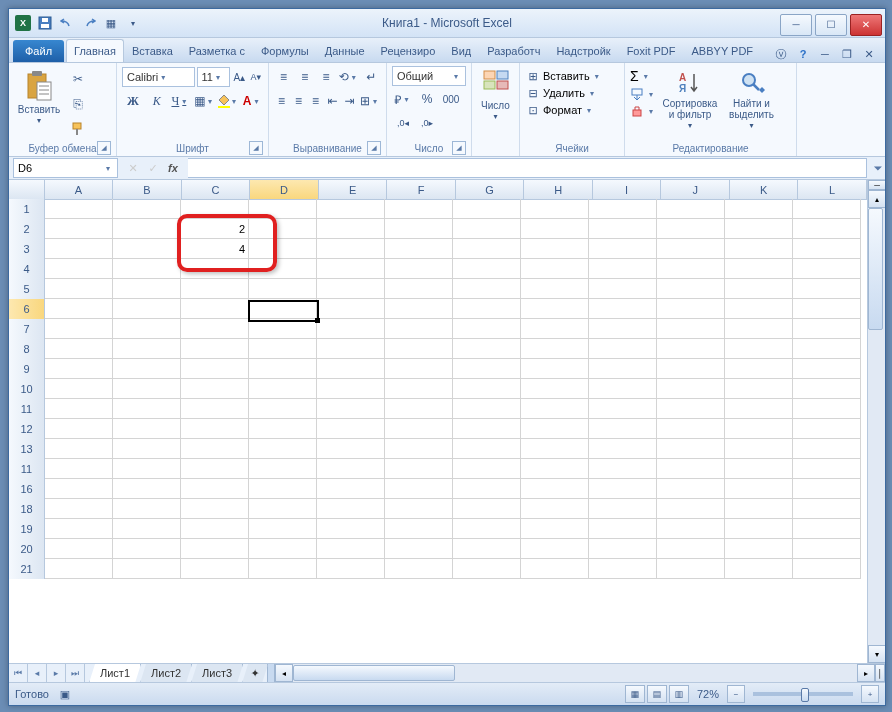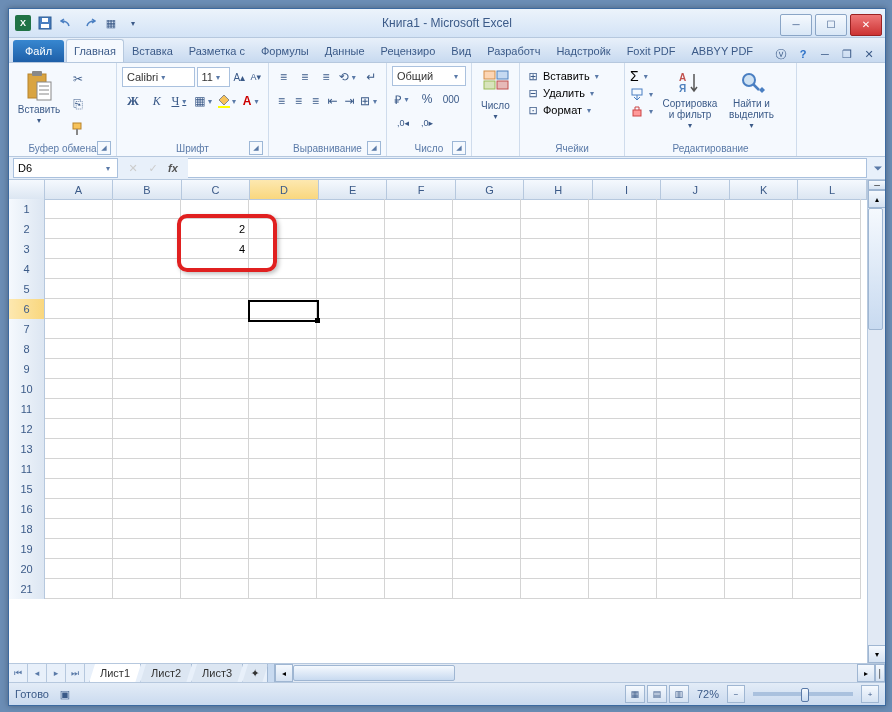--- a/index.html
+++ b/index.html
@@ -578,35 +578,20 @@
                 <div class="cell"></div>
                 <div class="cell"></div>
                 <div class="cell"></div>
                 <div class="cell"></div>
                 <div class="cell"></div>
                 <div class="cell"></div>
                 <div class="cell"></div>
                 <div class="cell"></div>
               </div>
               <div class="grow">
-                <div class="rh">15</div>
-                <div class="cell"></div>
-                <div class="cell"></div>
-                <div class="cell"></div>
-                <div class="cell"></div>
-                <div class="cell"></div>
-                <div class="cell"></div>
-                <div class="cell"></div>
-                <div class="cell"></div>
-                <div class="cell"></div>
-                <div class="cell"></div>
-                <div class="cell"></div>
-                <div class="cell"></div>
-              </div>
-              <div class="grow">
                 <div class="rh">16</div>
                 <div class="cell"></div>
                 <div class="cell"></div>
                 <div class="cell"></div>
                 <div class="cell"></div>
                 <div class="cell"></div>
                 <div class="cell"></div>
                 <div class="cell"></div>
                 <div class="cell"></div>
                 <div class="cell"></div>

